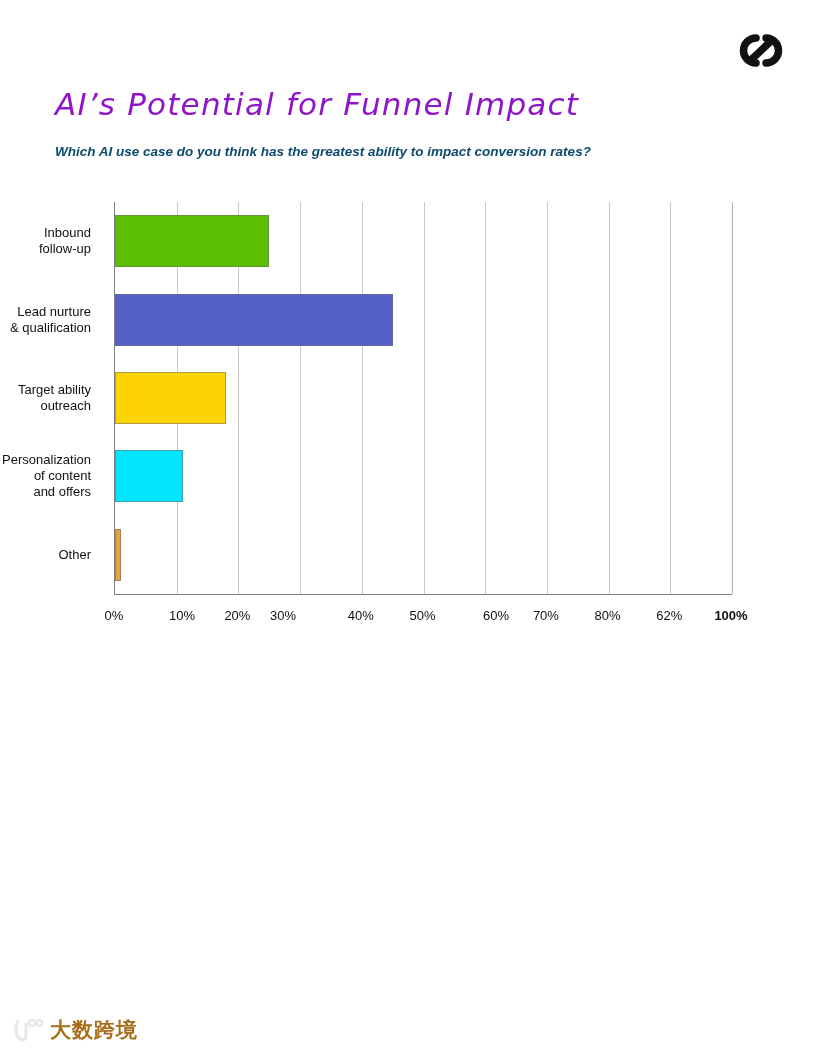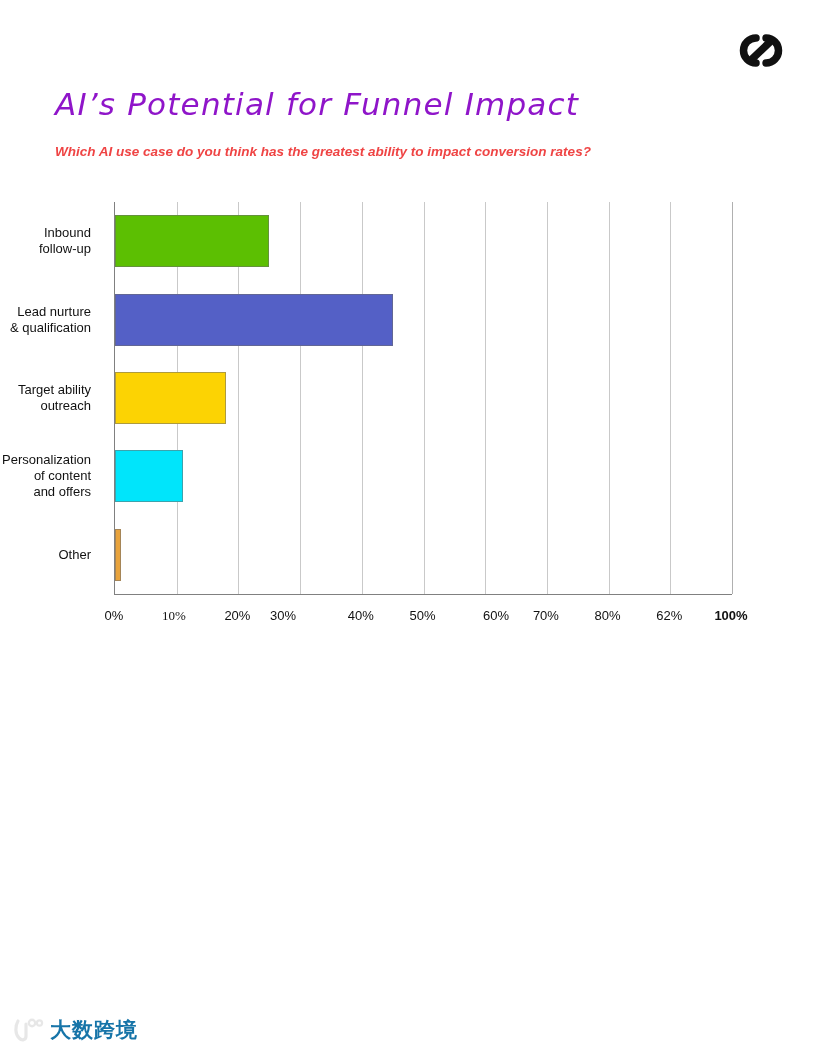--- a/index.html
+++ b/index.html
@@ -38,21 +38,21 @@
     white-space: nowrap;
   }
   .subtitle {
     position: absolute;
     left: 55px;
     top: 144px;
     font-family: "Liberation Sans", sans-serif;
     font-size: 13.5px;
     font-weight: bold;
     font-style: italic;
-    color: #ef4444;
+    color: #0c4a6e;
     white-space: nowrap;
   }
 
   
   .chart {
     position: absolute;
     left: 0;
     top: 0;
     width: 816px;
     height: 660px;
@@ -136,21 +136,21 @@
     bottom: 12px;
     display: flex;
     align-items: center;
     gap: 6px;
     opacity: 0.92;
   }
   .watermark-text {
     font-family: "DejaVu Sans", sans-serif;
     font-size: 21px;
     font-weight: bold;
-    color: #0369a1;
+    color: #a16207;
     letter-spacing: 1px;
   }
 </style>
 </head>
 <body>
 
 <div class="logo-wrap">
   <svg viewBox="0 0 62 62" width="62" height="62">
     <g fill="none" stroke="#111111" stroke-width="7.5" stroke-linecap="round">
       <path d="M26 18 A12.5 12.5 0 1 0 26 43"></path>
@@ -202,21 +202,21 @@
 &amp; qualification</div>
       <div class="ylabel" style="top: 382px;">Target ability
 outreach</div>
       <div class="ylabel" style="top: 452.4px;">Personalization
 of content
 and offers</div>
       <div class="ylabel" style="top: 546.8px;">Other</div>
     </div>
   <div class="xticks" id="xticks">
       <span class="xtick" style="left: 0px;">0%</span>
-      <span class="xtick" style="left: 60px; font-family: Liberation Serif, serif;">10%</span>
+      <span class="xtick" style="left: 68px;">10%</span>
       <span class="xtick" style="left: 123.4px;">20%</span>
       <span class="xtick" style="left: 169px;">30%</span>
       <span class="xtick" style="left: 246.8px;">40%</span>
       <span class="xtick" style="left: 308.5px;">50%</span>
       <span class="xtick" style="left: 382px;">60%</span>
       <span class="xtick" style="left: 431.9px;">70%</span>
       <span class="xtick" style="left: 493.6px;">80%</span>
       <span class="xtick" style="left: 555.3px;">62%</span>
       <span class="xtick" style="left: 617px; font-weight: bold;">100%</span>
     </div>

